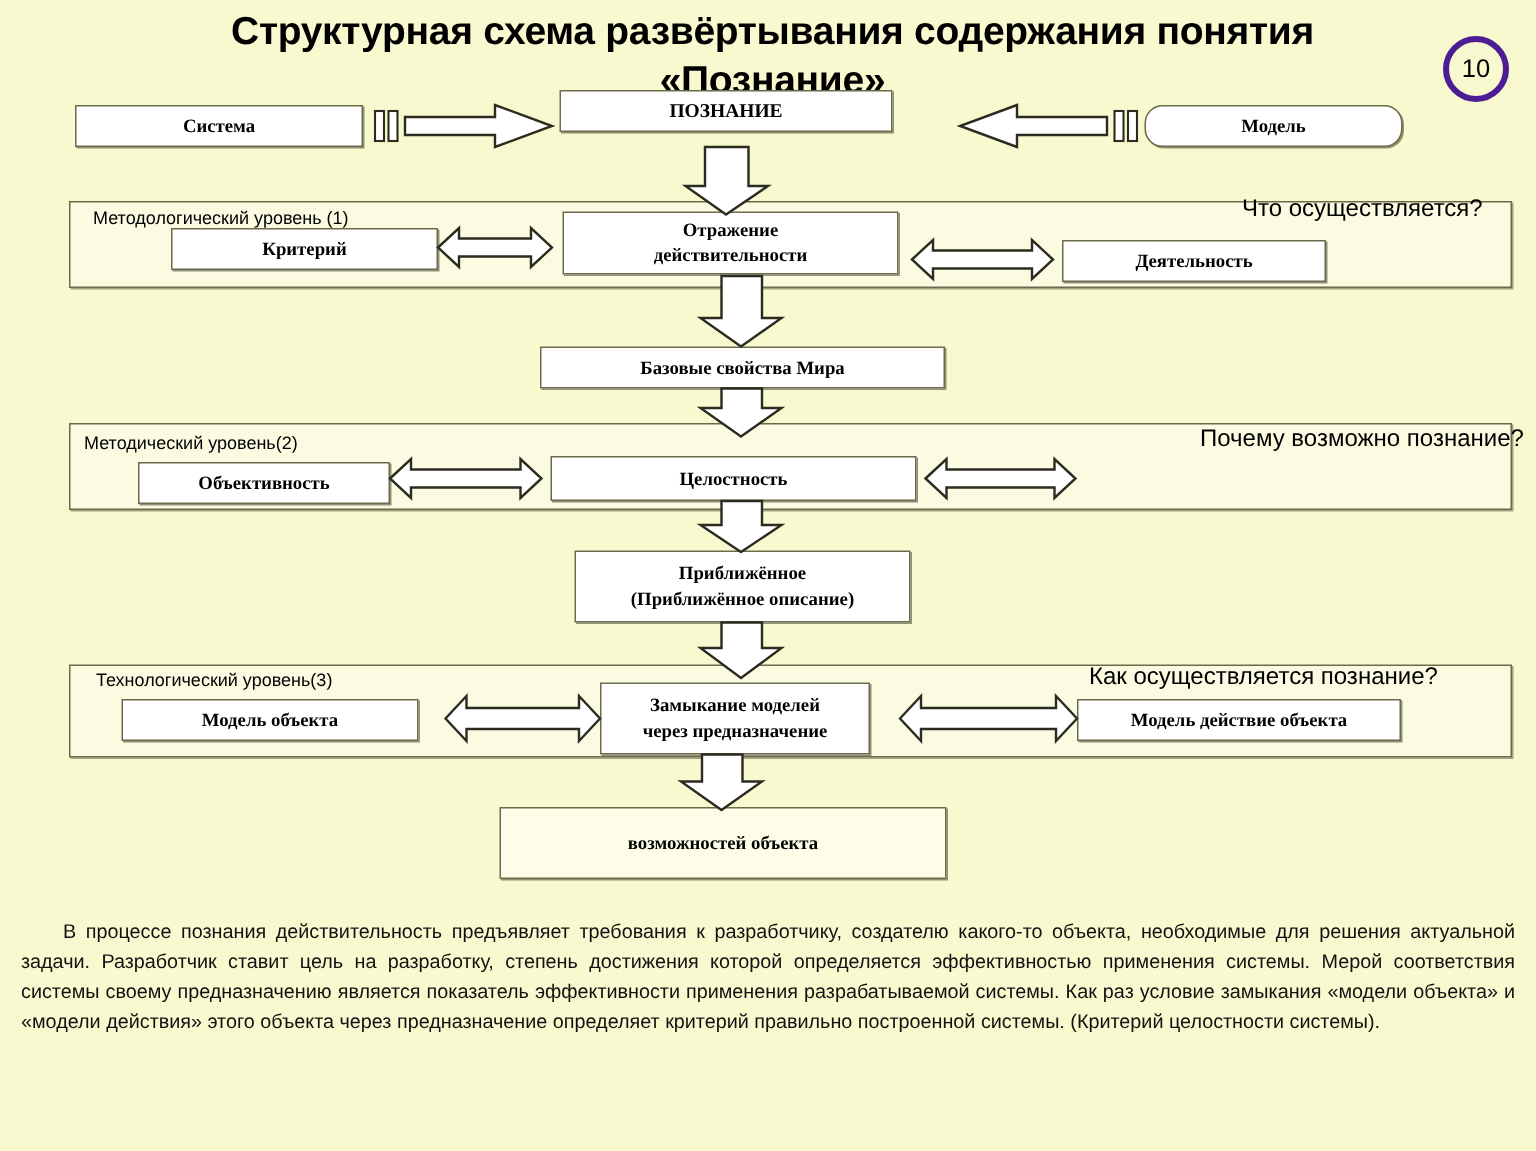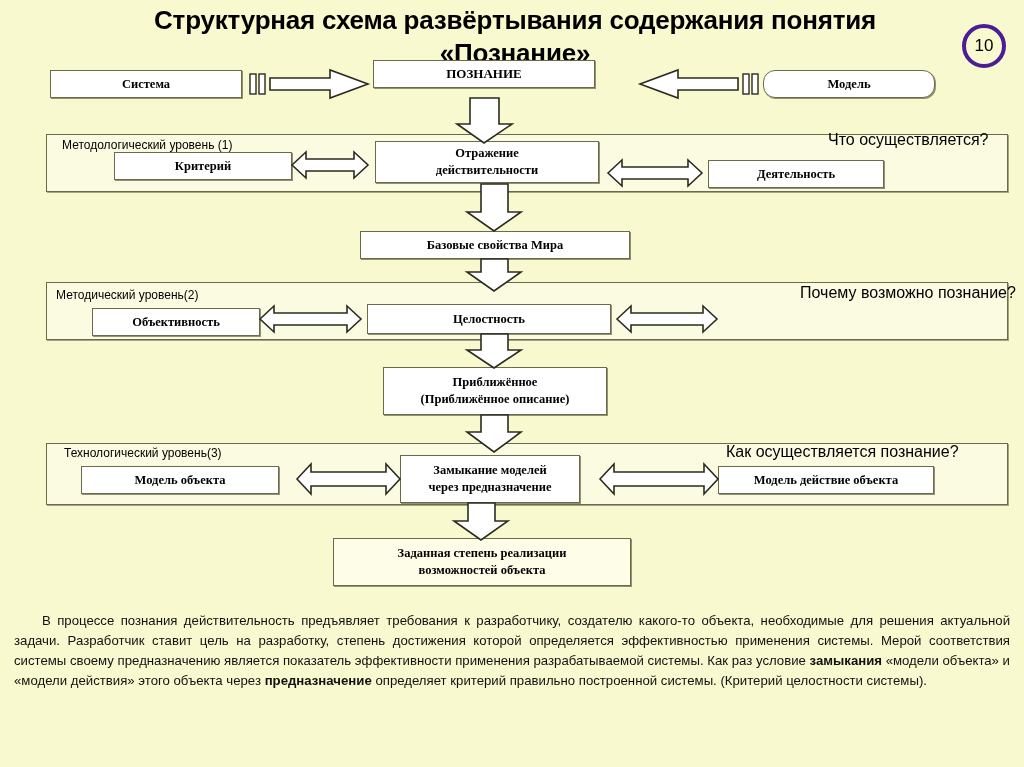--- a/index.html
+++ b/index.html
@@ -112,21 +112,21 @@
     position: absolute;
     left: 14px;
     top: 598px;
     width: 996px;
     font-size: 13.2px;
     line-height: 1.52;
     text-align: justify;
     text-indent: 28px;
     color: #111;
   }
-  .para b { font-weight: bold; margin-top: 37px; }
+  .para b { font-weight: normal; margin-top: 37px; }
 </style>
 </head>
 <body>
 
 <div id="slide">
 
   <div class="title">Структурная схема развёртывания содержания понятия «Познание»</div>
 
   <div class="page-badge">10</div>
 
@@ -192,21 +192,20 @@
   <div class="box" style="left:400px; top:455px; width:180px; height:48px; flex-direction:column;">
     <span>Замыкание моделей</span>
     <span>через предназначение</span>
   </div>
 
   <div class="box" style="left:718px; top:466px; width:216px; height:28px;">
     <span>Модель действие объекта</span>
   </div>
 
   <div class="box tinted" style="left:333px; top:538px; width:298px; height:48px; flex-direction:column;">
-    <span>Заданная степень реализации</span>
     <span>возможностей объекта</span>
   </div>
 
   <svg id="arrows" viewBox="0 0 1024 767">
 
     <rect class="tick" x="250" y="74" width="6" height="20"></rect>
     <rect class="tick" x="259" y="74" width="6" height="20"></rect>
     <polygon class="arw" points="270,78 330,78 330,70 368,84 330,98 330,90 270,90"></polygon>
 
     <rect class="tick" x="752" y="74" width="6" height="20"></rect>

